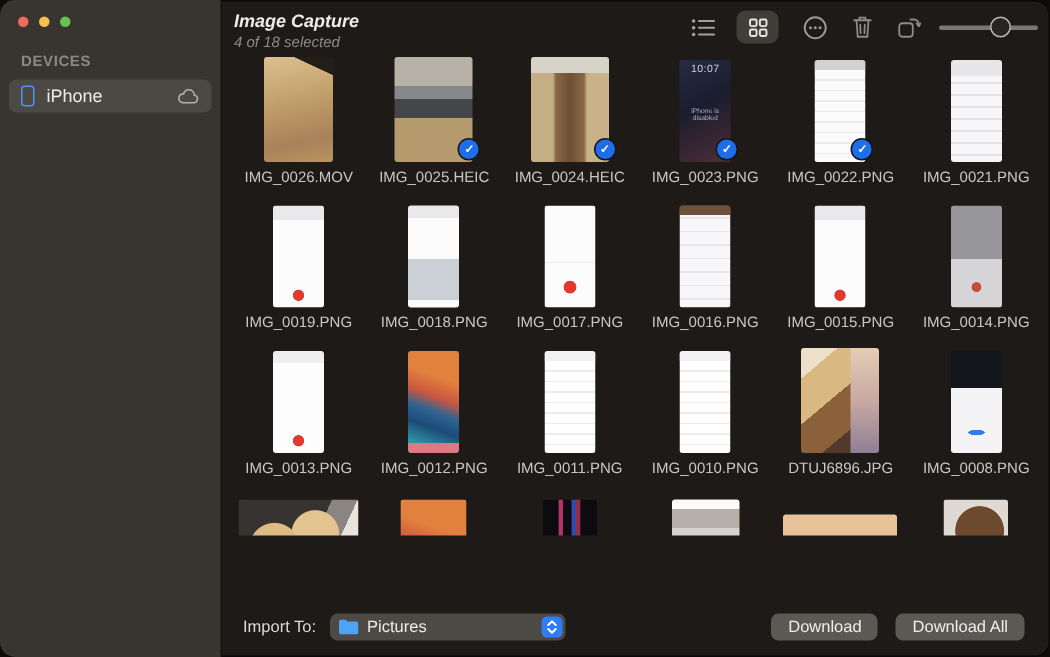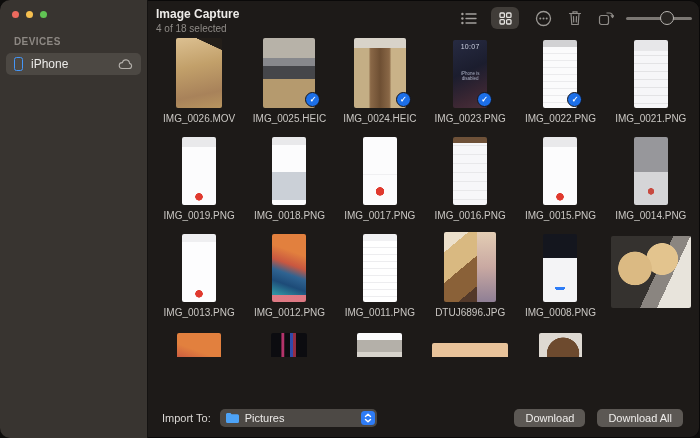--- a/index.html
+++ b/index.html
@@ -20,21 +20,21 @@
                 display:flex; align-items:center; padding:0 8px; gap:8px; }
   .phone-icon { width:9px; height:14px; border:1.5px solid #4596f7; border-radius:2.5px; flex:0 0 auto; }
   .device-label { font-size:12px; color:#ecebe9; flex:1; }
   .cloud-icon svg { display:block; }
   .shared-row { display:flex; align-items:center; justify-content:space-between; padding:6px 14px 0 0; }
   .badge { width:15px; height:15px; margin-right:8px; border-radius:50%; background:#49453f;
            color:#b5b1ab; font-size:9px; display:flex; align-items:center; justify-content:center; }
 
   
   .main { flex:1; display:flex; flex-direction:column; position:relative; }
-  .header { height:36px; padding:7px 0 0 8px; position:relative; }
+  .header { height:36px; padding:7px 0 0 8px; position:relative;font-style:italic; }
   .title { font-size:12px; font-weight:700; color:#edebe9; }
   .subtitle { font-size:10px; color:#8f8b87; margin-top:2px; }
 
   .toolbar { position:absolute; top:7px; right:8px; display:flex; align-items:center; }
   .tool { display:flex; align-items:center; justify-content:center; color:#a3a09c; }
   .tool svg { display:block; }
   .tb-gap { width:14px; }
   .grid-btn { width:28px; height:22px; border-radius:6px; background:#413d39;
               display:flex; align-items:center; justify-content:center; }
   .slider { width:66px; height:22px; position:relative; margin-left:12px; }
@@ -319,20 +319,26 @@
     <div class="fname">IMG_0012.PNG</div>
   </div>
 
   <div class="cell">
     <div class="thumb-wrap">
       <div class="thumb st-list_light" style="width: 34px; height: 68px;"></div>
     </div>
     <div class="fname">IMG_0011.PNG</div>
   </div>
 
+  <div class="cell">
+    <div class="thumb-wrap">
+      <div class="thumb st-list_light" style="width: 34px; height: 68px;"></div>
+    </div>
+    <div class="fname">IMG_0010.PNG</div>
+  </div>
 
   <div class="cell">
     <div class="thumb-wrap">
       <div class="thumb st-food_split" style="width: 52px; height: 70px;"></div>
     </div>
     <div class="fname">DTUJ6896.JPG</div>
   </div>
 
   <div class="cell">
     <div class="thumb-wrap">

